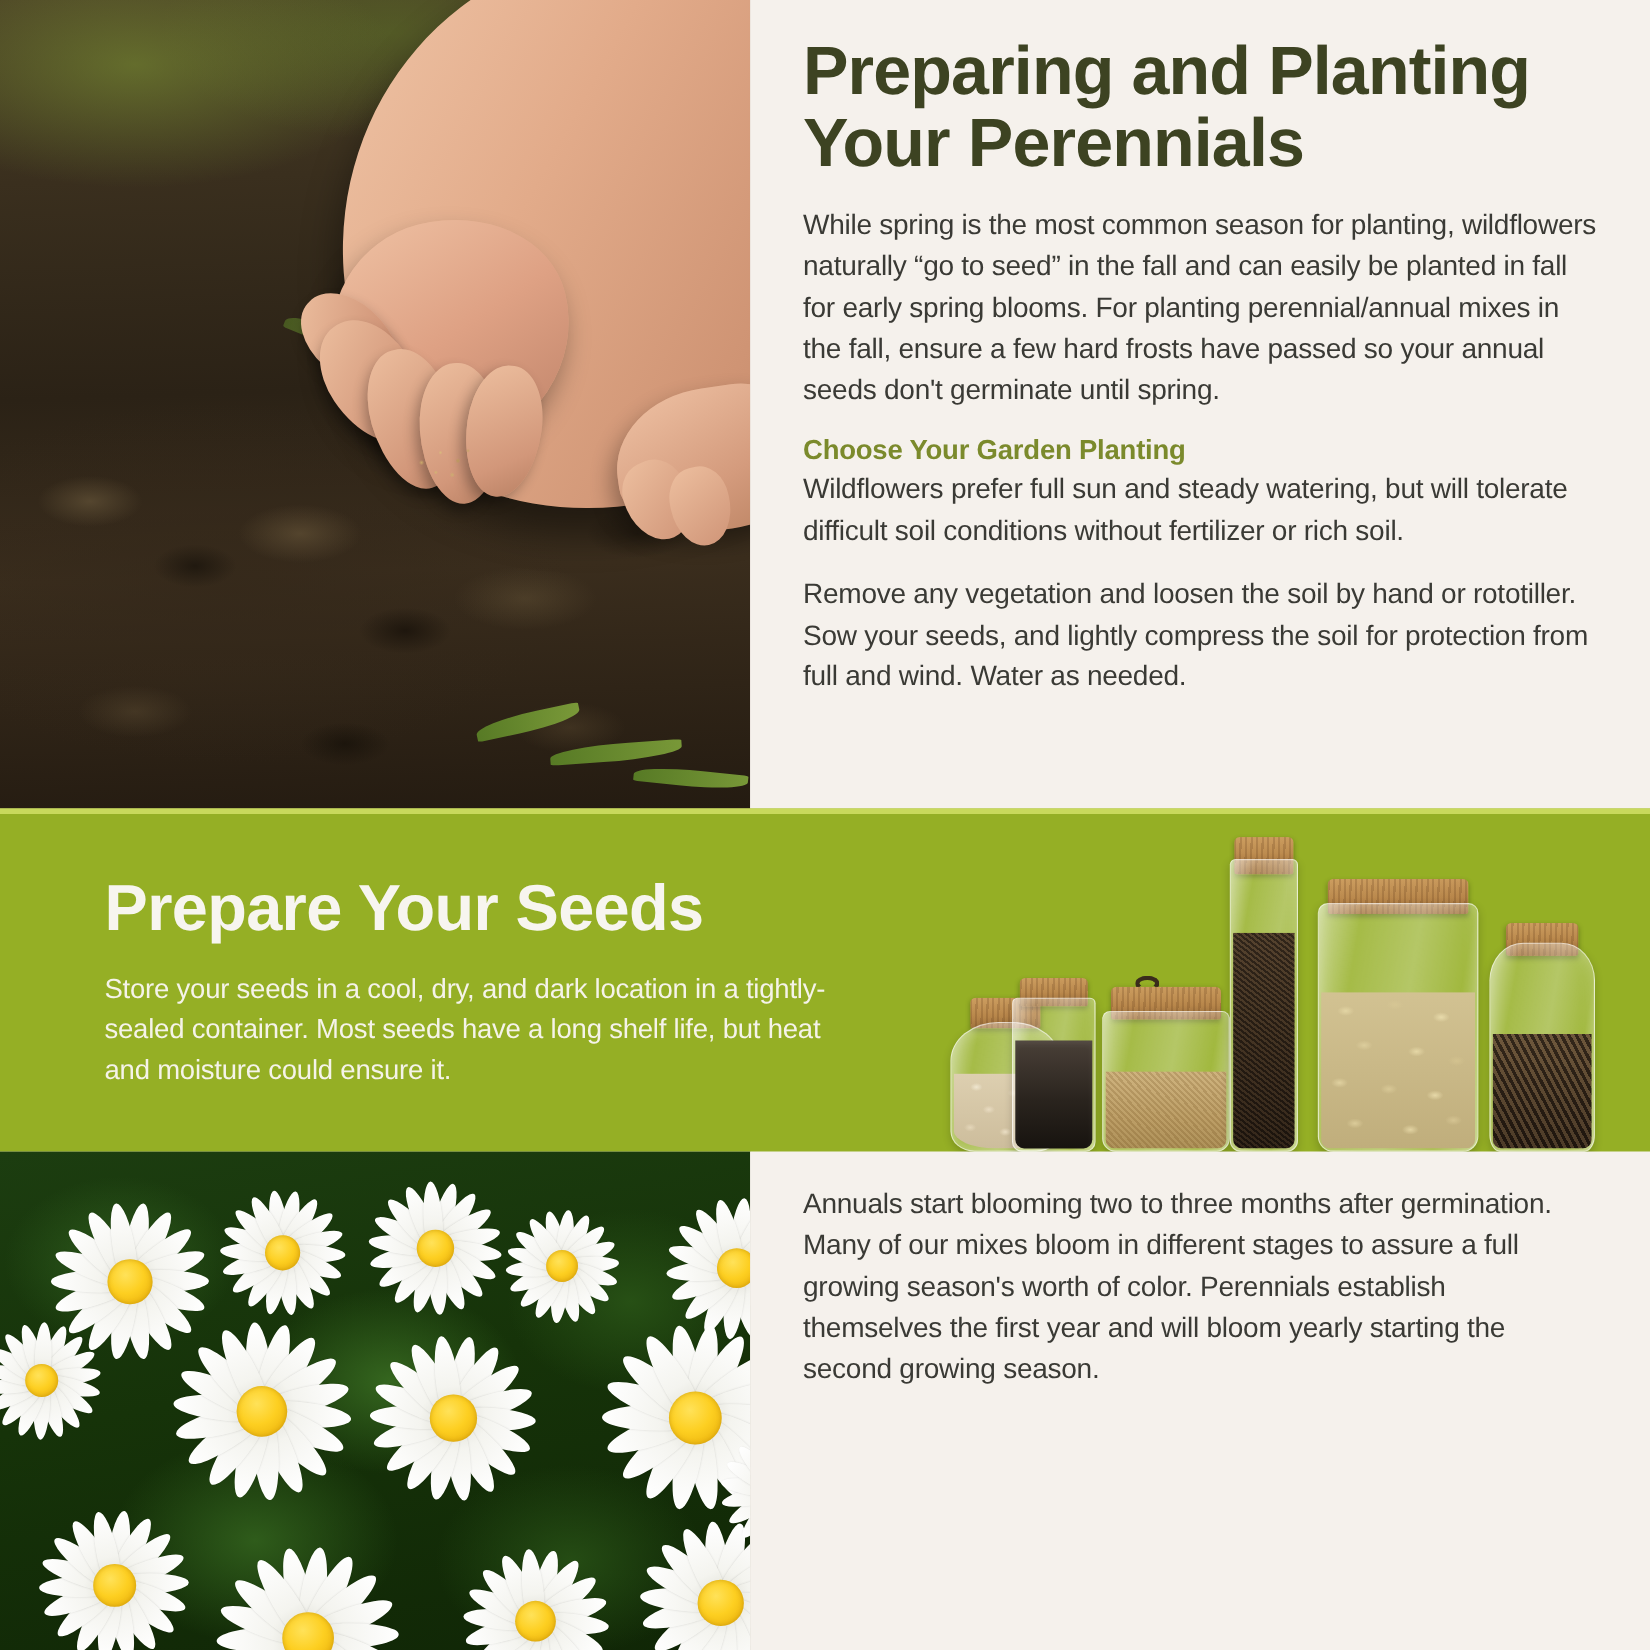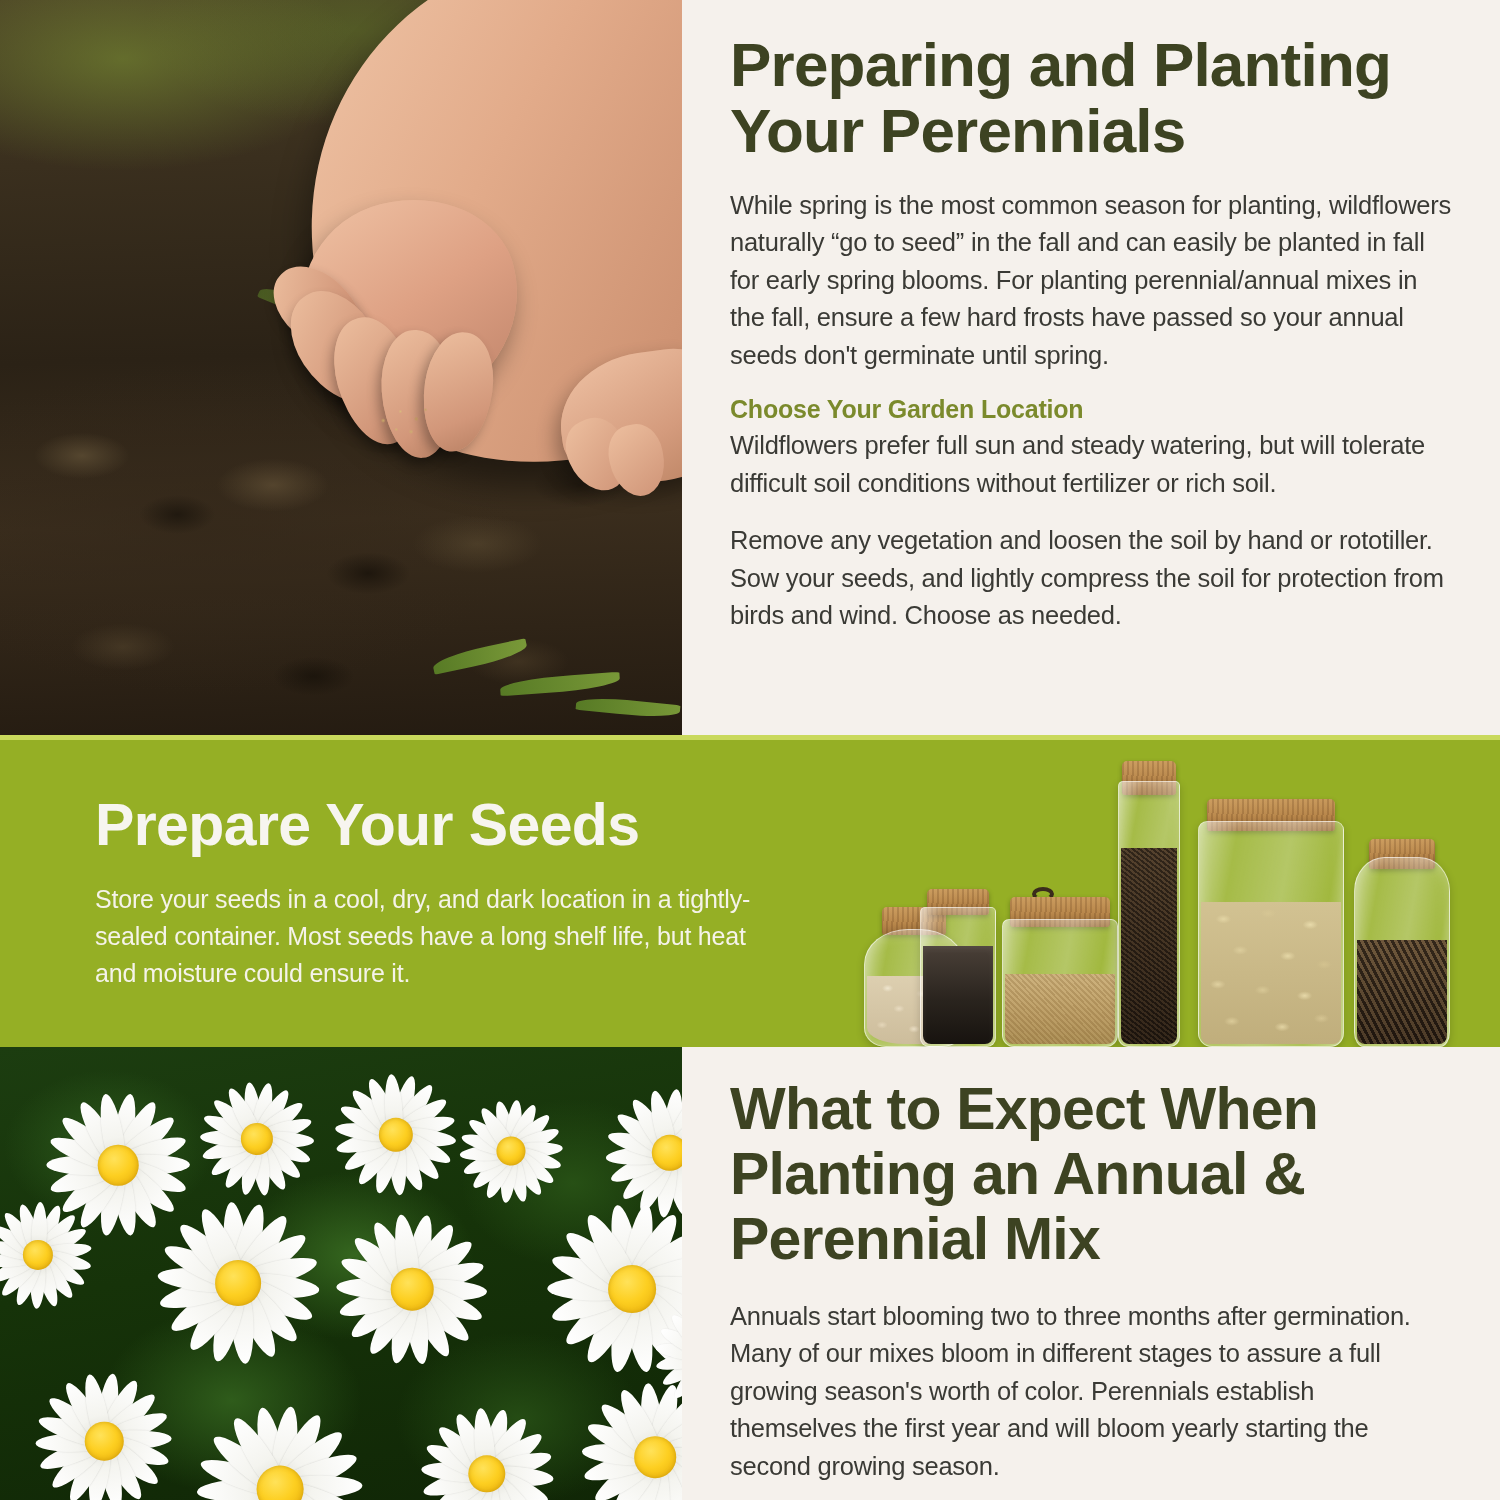--- a/index.html
+++ b/index.html
@@ -416,24 +416,24 @@
       <div class="soil-sprig s5"></div>
       <div class="soil-sprig s6"></div>
       <div class="soil-sprig s7"></div>
     </div>
 
     <div class="text-planting">
       <h1 class="section-title">Preparing and Planting Your Perennials</h1>
 
       <p class="body-copy">While spring is the most common season for planting, wildflowers naturally “go to seed” in the fall and can easily be planted in fall for early spring blooms. For planting perennial/annual mixes in the fall, ensure a few hard frosts have passed so your annual seeds don't germinate until spring.</p>
 
-      <h2 class="sub-title">Choose Your Garden Location</h2>
+      <h2 class="sub-title">Choose Your Garden Planting</h2>
       <p class="body-copy">Wildflowers prefer full sun and steady watering, but will tolerate difficult soil conditions without fertilizer or rich soil.</p>
 
-      <p class="body-copy">Remove any vegetation and loosen the soil by hand or rototiller. Sow your seeds, and lightly compress the soil for protection from birds and wind. Choose as needed.</p>
+      <p class="body-copy">Remove any vegetation and loosen the soil by hand or rototiller. Sow your seeds, and lightly compress the soil for protection from full and wind. Water as needed.</p>
     </div>
   </div>
 
   <div class="row2">
 
     <div class="storing-text">
       <h1 class="band-title">Prepare Your Seeds</h1>
       <p class="band-copy">Store your seeds in a cool, dry, and dark location in a tightly-sealed container. Most seeds have a long shelf life, but heat and moisture could ensure it.</p>
     </div>
 
@@ -762,18 +762,17 @@
             <div class="pet" style="width:15.1px;height:53.4px;margin-left:-7.5px;margin-top:-53.4px;transform:rotate(258deg);"></div>
             <div class="pet" style="width:15.1px;height:53.4px;margin-left:-7.5px;margin-top:-53.4px;transform:rotate(278deg);"></div>
             <div class="pet" style="width:15.1px;height:53.4px;margin-left:-7.5px;margin-top:-53.4px;transform:rotate(298deg);"></div>
             <div class="pet" style="width:15.1px;height:53.4px;margin-left:-7.5px;margin-top:-53.4px;transform:rotate(318deg);"></div>
             <div class="pet" style="width:15.1px;height:53.4px;margin-left:-7.5px;margin-top:-53.4px;transform:rotate(338deg);"></div>
           </div>
         </div>
     </div>
 
     <div class="text-expect">
-      <h1 class="section-title compact">What to Expect When Planting an Annual &amp; Perennial Mix</h1>
       <p class="body-copy">Annuals start blooming two to three months after germination. Many of our mixes bloom in different stages to assure a full growing season's worth of color. Perennials establish themselves the first year and will bloom yearly starting the second growing season.</p>
     </div>
   </div>
 
 </div>
 
 </body></html>

